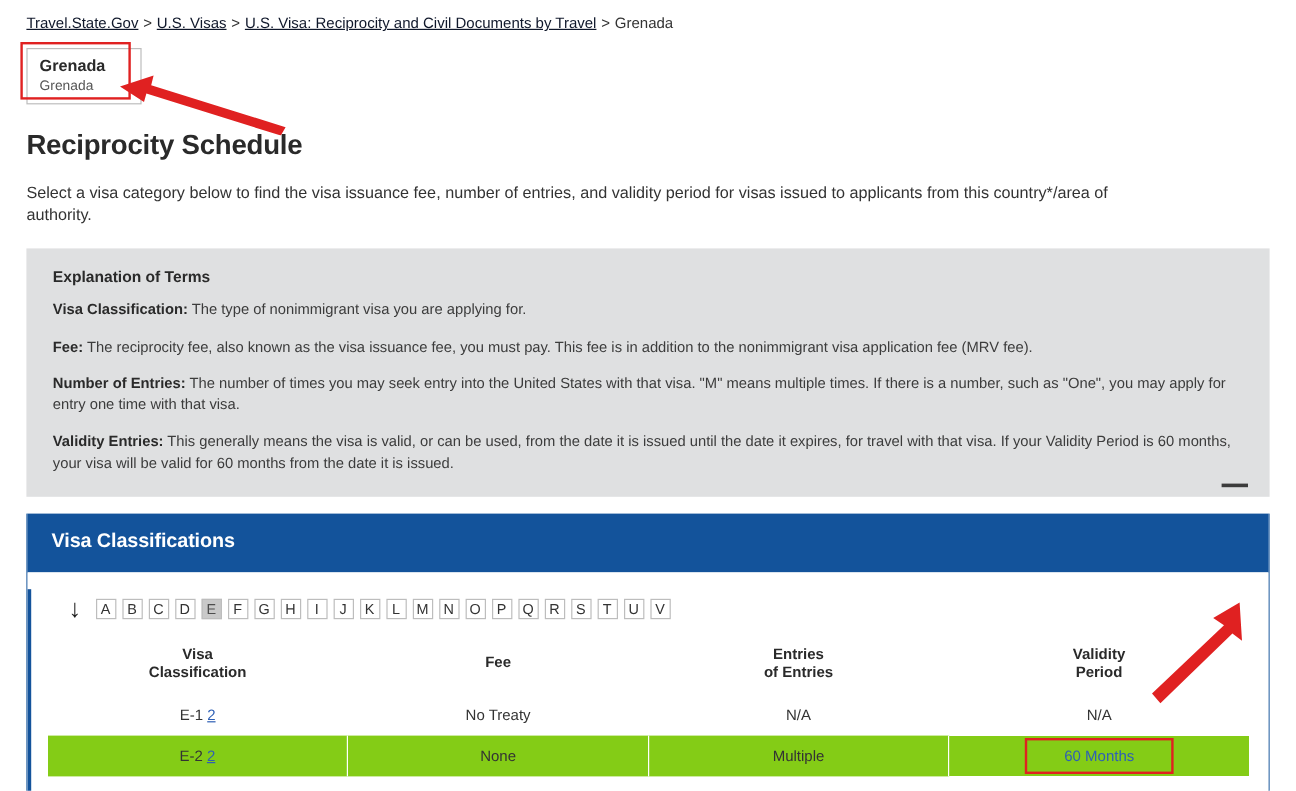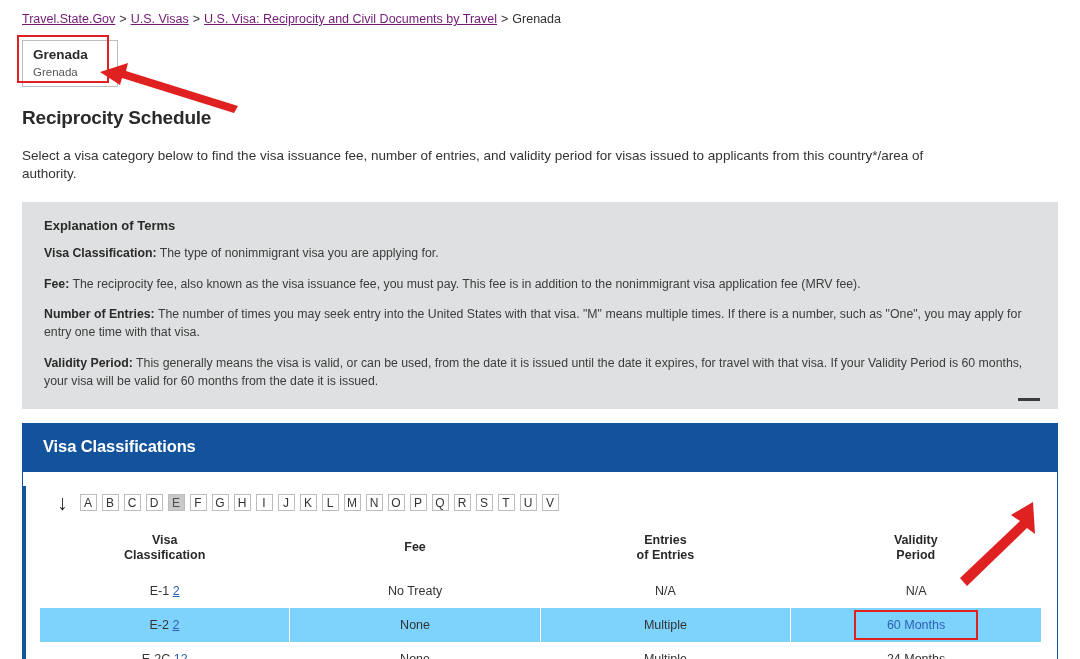--- a/index.html
+++ b/index.html
@@ -17,21 +17,21 @@
   }
 
   
   .breadcrumb {
     padding: 12px 0 0 22px;
     font-size: 12.5px;
     color: #333;
     white-space: nowrap;
   }
   .breadcrumb a {
-    color: #701a75;
+    color: #0f172a;
     text-decoration: underline;
   }
   .breadcrumb .sep {
     color: #333;
     margin: 0 4px;
   }
   .breadcrumb .current {
     color: #333;
   }
 
@@ -64,21 +64,21 @@
     top: -5px;
     width: 92px;
     height: 48px;
     border: 2px solid #e02121;
     box-sizing: border-box;
     pointer-events: none;
   }
 
   
   h1.page-title {
-    font-size: 19px;
+    font-size: 23px;
     font-weight: bold;
     color: #2a2a2a;
     margin: 20px 0 0 22px;
     letter-spacing: -0.2px;
   }
   .intro {
     font-size: 13.5px;
     color: #333;
     margin: 18px 0 0 22px;
     width: 930px;
@@ -189,21 +189,21 @@
     line-height: 1.25;
   }
   table.visa-table td {
     font-size: 12.5px;
     color: #333;
     text-align: center;
     padding: 10px 0;
     border-left: 1px solid transparent;
   }
   tr.shaded td {
-    background: #7dd3fc;
+    background: #84cc16;
     border-left: 1px solid #ffffff;
     text-align: center;
   }
   tr.shaded td:first-child {
     border-left: none;
   }
   .fn {
     color: #2e5fb5;
     text-decoration: underline;
     cursor: pointer;
@@ -271,21 +271,21 @@
   <p>
     <b>Visa Classification:</b><span> The type of nonimmigrant visa you are applying for.</span>
   </p>
   <p>
     <b>Fee:</b><span> The reciprocity fee, also known as the visa issuance fee, you must pay. This fee is in addition to the nonimmigrant visa application fee (MRV fee).</span>
   </p>
   <p>
     <b>Number of Entries:</b><span> The number of times you may seek entry into the United States with that visa. "M" means multiple times. If there is a number, such as "One", you may apply for entry one time with that visa.</span>
   </p>
   <p>
-    <b>Validity Period:</b><span> This generally means the visa is valid, or can be used, from the date it is issued until the date it expires, for travel with that visa. If your Validity Period is 60 months, your visa will be valid for 60 months from the date it is issued.</span>
+    <b>Validity Entries:</b><span> This generally means the visa is valid, or can be used, from the date it is issued until the date it expires, for travel with that visa. If your Validity Period is 60 months, your visa will be valid for 60 months from the date it is issued.</span>
   </p>
 
   <div class="collapse-dash"></div>
 </div>
 
 
 <div class="visa-panel">
   <div class="visa-header">Visa Classifications</div>
   <div class="visa-body">
     <div class="visa-body-inner">

